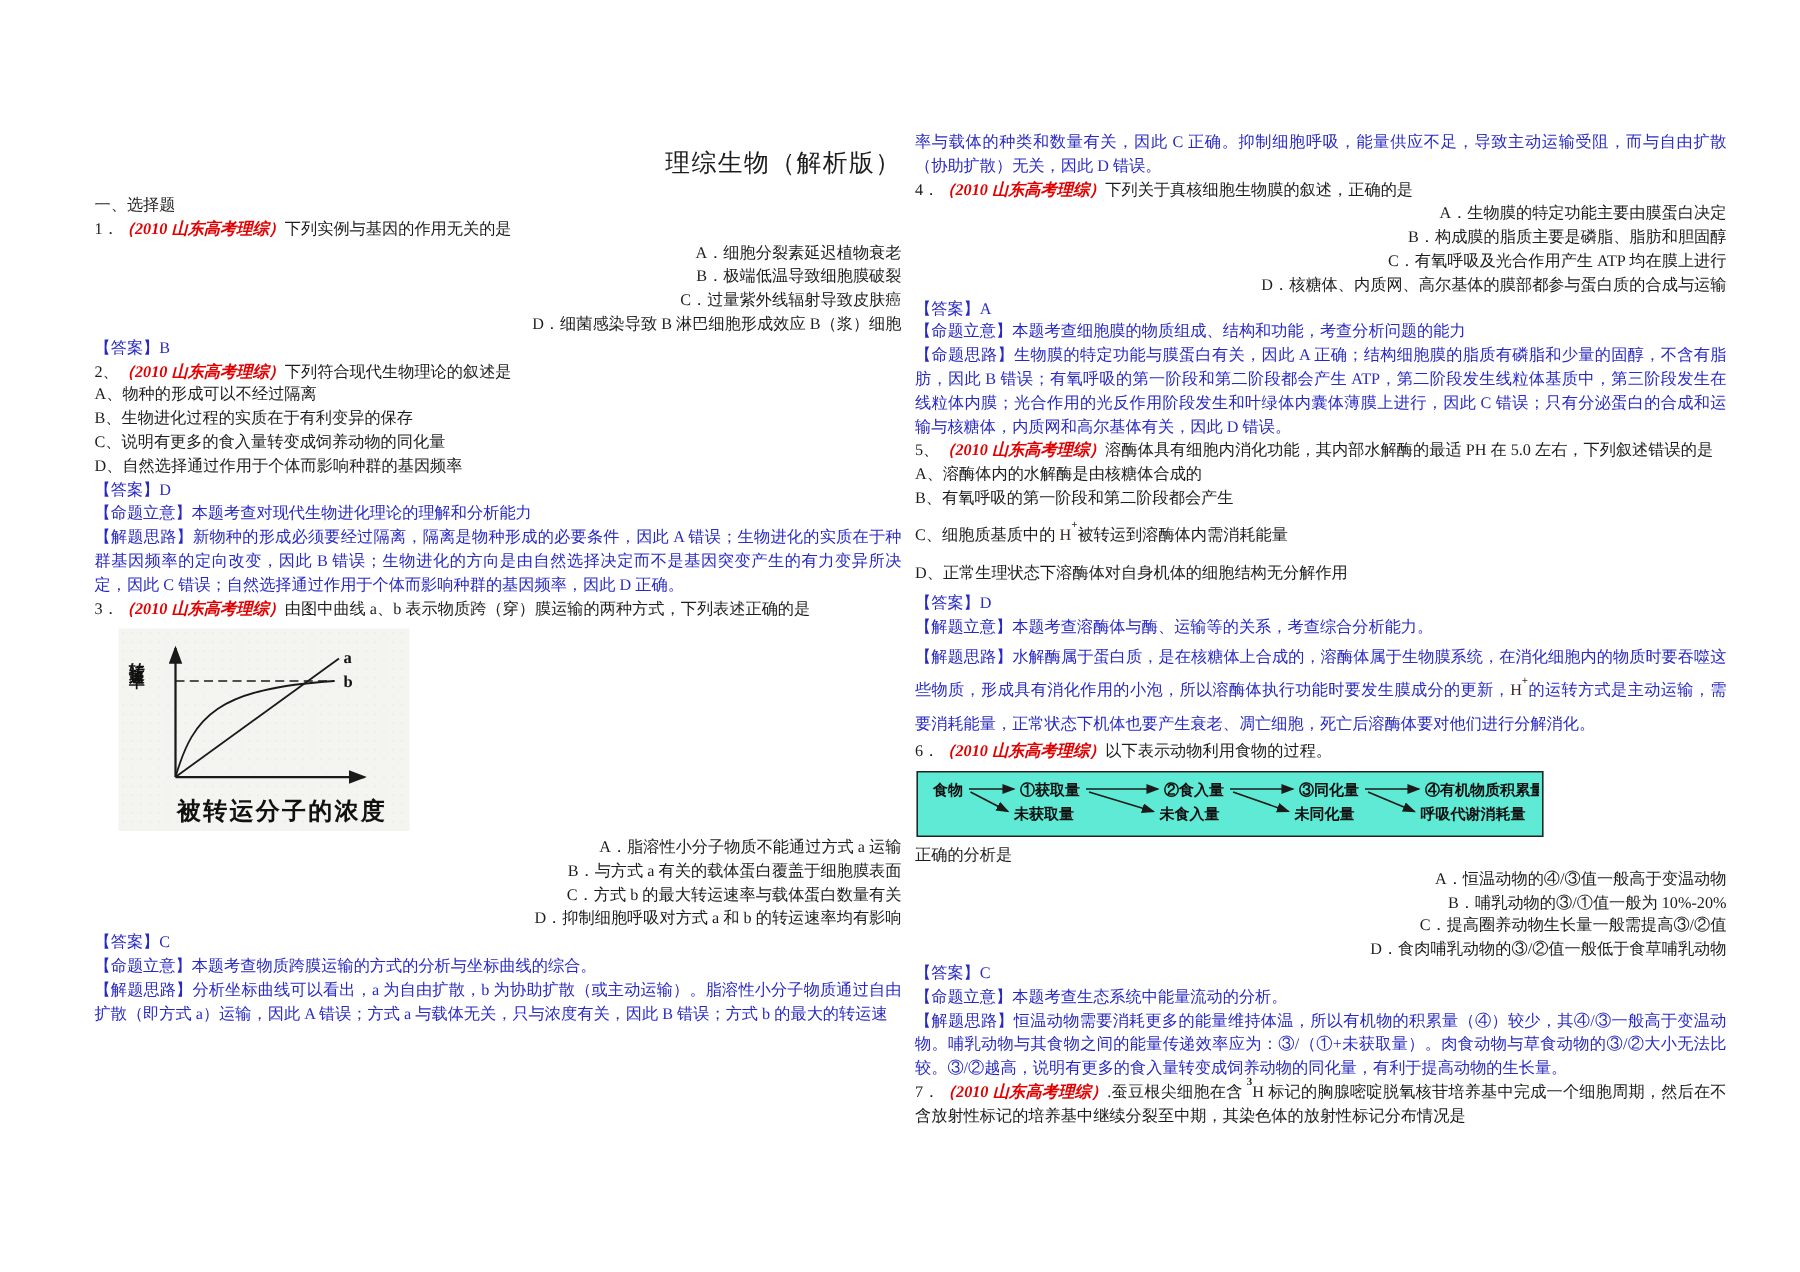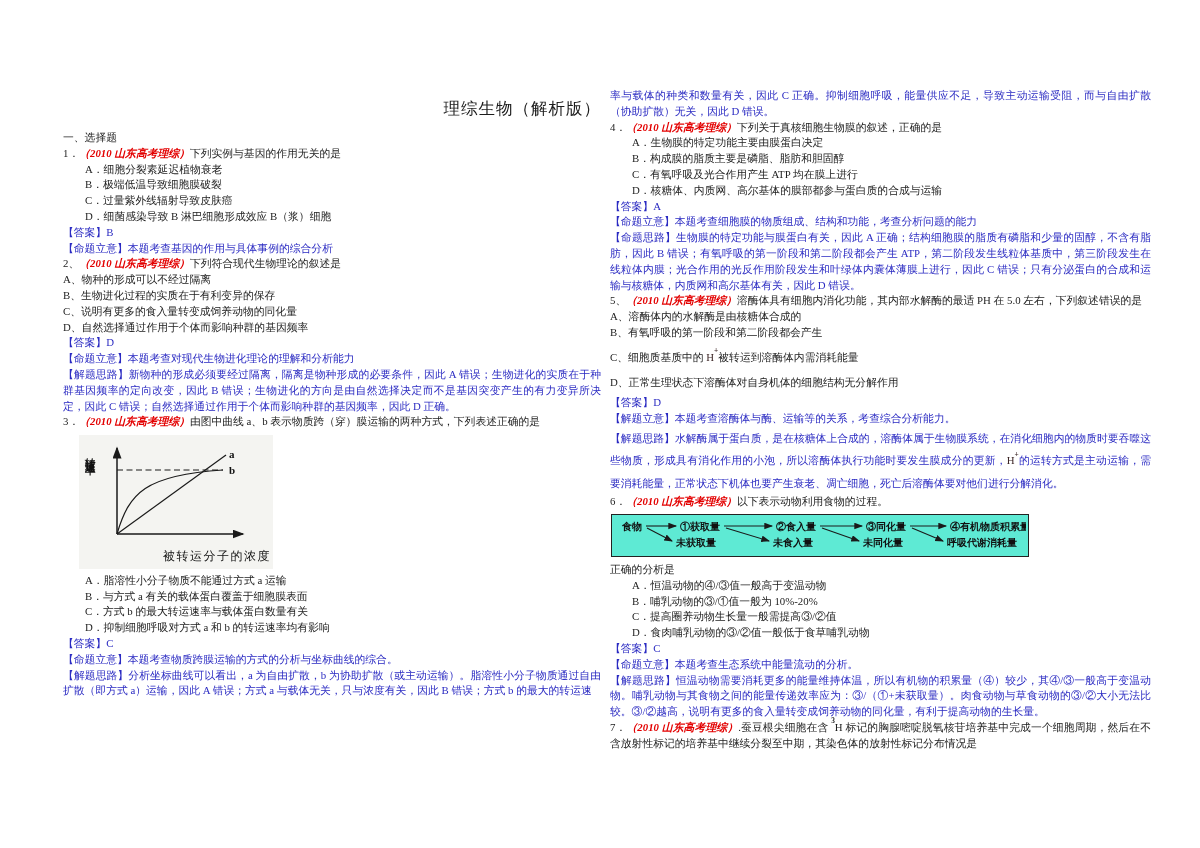--- a/index.html
+++ b/index.html
@@ -8,21 +8,21 @@
     font-family:"Liberation Serif","DejaVu Serif",serif;
     color:#1c1c1c; font-size:10.8px; line-height:15.8px; overflow:hidden;
   }
   .col { position:absolute; top:88px; }
   .col-left  { left:63px;  width:538px; }
   .col-right { left:610px; width:541px; }
 
   .b-title { text-align:right; font-size:16.5px; line-height:22px; margin:10px 0 10px 0; letter-spacing:1px; }
   .b-section { margin:0; }
   .b-q   { text-align:justify; }
-  .b-opt { padding-left:22px; }
+  .b-opt { padding-left:22px;text-align:right; }
   .b-opt0{ padding-left:0; }
   .b-ans { color:#2a2ac2; }
   .b-exp { color:#2a2ac2; text-align:justify; }
   .gap8 { margin-top:9px; }
   .gap5 { margin-top:5px; }
   .loose { line-height:22.5px; }
 
   .c-red { color:#e30000; font-weight:bold; font-style:italic; }
   .c-dk  { color:#3a2424; }
   sup { font-size:0.68em; position:relative; top:-0.45em; line-height:0; font-weight:bold; }
@@ -32,40 +32,39 @@
     position:relative; width:176px; margin:5px 0 4px 16px; padding:6px 2px 2px 16px;
     background-color:#f4f4f1;
     background-image:radial-gradient(#dcdcd6 0.5px, rgba(0,0,0,0) 0.6px);
     background-size:6px 6px;
   }
   .fig-graph-ylabel {
     position:absolute; left:3px; top:14px; writing-mode:vertical-rl; text-orientation:upright;
     font-size:10.5px; font-weight:600; letter-spacing:2px; color:#111;
   }
   .fig-curve-label { font-family:"Liberation Serif","DejaVu Serif",serif; font-size:11px; font-weight:bold; fill:#111; }
-  .fig-graph-xlabel { font-size:12px; font-weight:normal; letter-spacing:1.5px; color:#111; text-align:right; padding:1px 0 2px 10px; }
+  .fig-graph-xlabel { font-size:16px; font-weight:bold; letter-spacing:1.5px; color:#111; text-align:center; padding:1px 0 2px 10px; }
 
   
   .fig-flow { border:1.3px solid #222; width:416px; margin:4px 0 5px 1px; padding:2px 0 1px 0; background:#5eead4; }
   .fig-flow text { font-family:"Liberation Serif","DejaVu Serif",serif; font-size:10px; font-weight:bold; fill:#111; }
 </style>
 </head>
 <body>
 
 <div class="page">
   <div id="col-left" class="col col-left">
       <div class="b-title"><span>理综生物（解析版）</span></div>
       <div class="b-section"><span>一、选择题</span></div>
       <div class="b-q"><span>1．</span><span class="c-red">（2010 山东高考理综）</span><span>下列实例与基因的作用无关的是</span></div>
       <div class="b-opt"><span>A．细胞分裂素延迟植物衰老</span></div>
       <div class="b-opt"><span>B．极端低温导致细胞膜破裂</span></div>
       <div class="b-opt"><span>C．过量紫外线辐射导致皮肤癌</span></div>
       <div class="b-opt"><span>D．细菌感染导致 B 淋巴细胞形成效应 B（浆）细胞</span></div>
       <div class="b-ans"><span>【答案】B</span></div>
-      <div class="b-ans"><span>【命题立意】本题考查基因的作用与具体事例的综合分析</span></div>
       <div class="b-q"><span>2、</span><span class="c-red">（2010 山东高考理综）</span><span>下列符合现代生物理论的叙述是</span></div>
       <div class="b-opt0"><span>A、物种的形成可以不经过隔离</span></div>
       <div class="b-opt0"><span>B、生物进化过程的实质在于有利变异的保存</span></div>
       <div class="b-opt0"><span>C、说明有更多的食入量转变成饲养动物的同化量</span></div>
       <div class="b-opt0"><span>D、自然选择通过作用于个体而影响种群的基因频率</span></div>
       <div class="b-ans"><span>【答案】D</span></div>
       <div class="b-ans"><span>【命题立意】本题考查对现代生物进化理论的理解和分析能力</span></div>
       <div class="b-exp"><span>【解题思路】新物种的形成必须要经过隔离，隔离是物种形成的必要条件，因此 A 错误；生物进化的实质在于种群基因频率的定向改变，因此 B 错误；生物进化的方向是由自然选择决定而不是基因突变产生的有力变异所决定，因此 C 错误；自然选择通过作用于个体而影响种群的基因频率，因此 D 正确。</span></div>
       <div class="b-q"><span>3．</span><span class="c-red">（2010 山东高考理综）</span><span>由图中曲线 a、b 表示物质跨（穿）膜运输的两种方式，下列表述正确的是</span></div>
   <div class="fig-graph">

